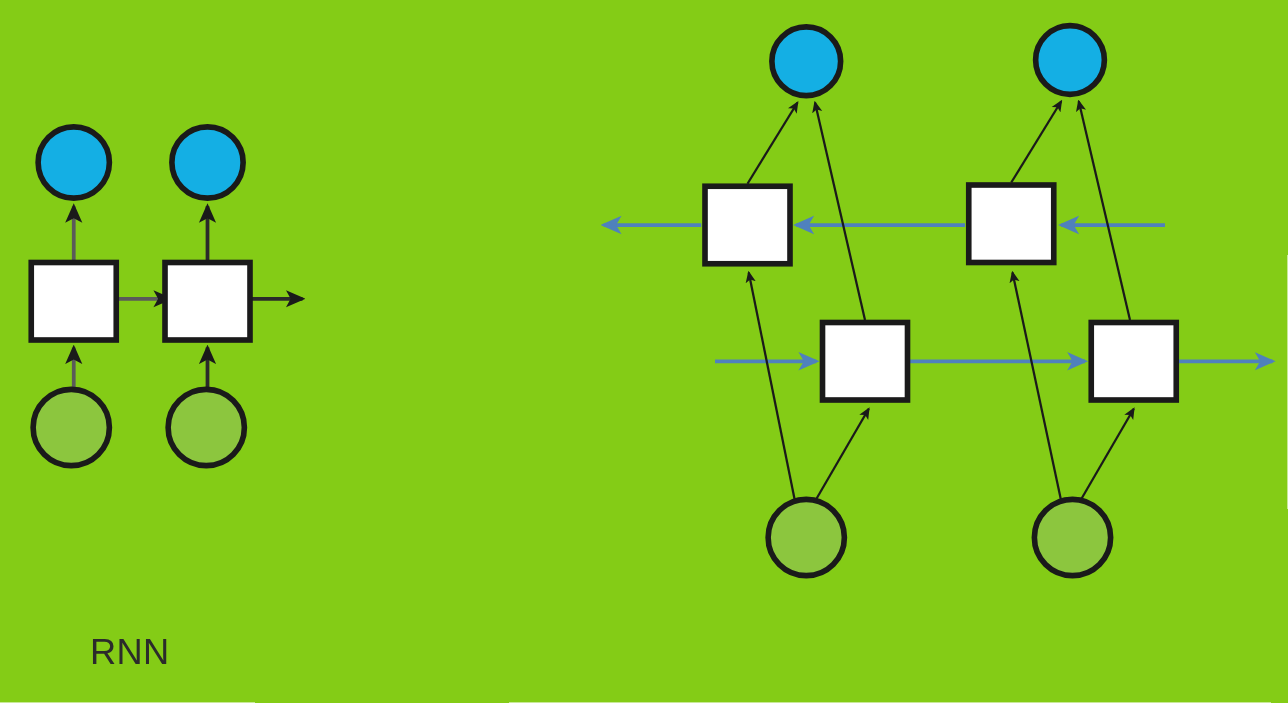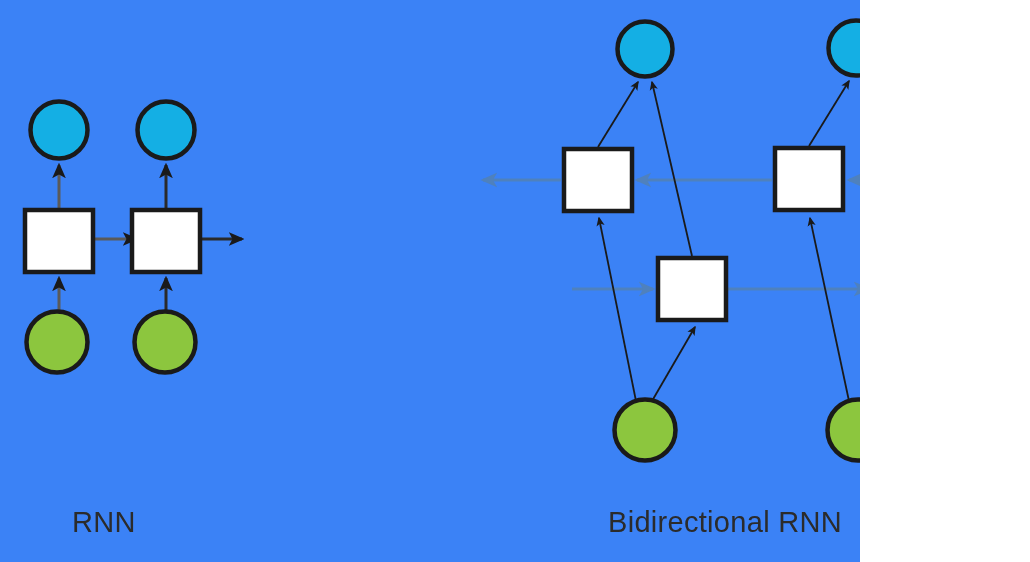--- a/index.html
+++ b/index.html
@@ -5,23 +5,23 @@
   html, body {
     margin: 0;
     padding: 0;
     background: #ffffff;
   }
   body {
     font-family: "Liberation Sans", sans-serif;
   }
   #canvas {
     position: relative;
-    width: 860px;
+    width: 1030px;
     height: 562px;
-    background: #3b82f6;
+    background: #84cc16;
     overflow: hidden;
   }
   #diagram-svg {
     position: absolute;
     left: 0;
     top: 0;
     width: 1030px;
     height: 562px;
   }
   .caption {
@@ -110,15 +110,14 @@
       <circle cx="645" cy="49" r="27.5" fill="#14AFE4" stroke="#1a1a1a" stroke-width="4.5"></circle>
       <circle cx="856" cy="48" r="27.5" fill="#14AFE4" stroke="#1a1a1a" stroke-width="4.5"></circle>
 
       <circle cx="645" cy="430" r="30.5" fill="#8CC63E" stroke="#1a1a1a" stroke-width="4.5"></circle>
       <circle cx="858" cy="430" r="30.5" fill="#8CC63E" stroke="#1a1a1a" stroke-width="4.5"></circle>
     </g>
   </svg>
 
   <div class="caption" id="caption-rnn">RNN</div>
 
-  <div class="caption" id="caption-birnn">Bidirectional RNN</div>
 
 </div>
 
 </body></html>

